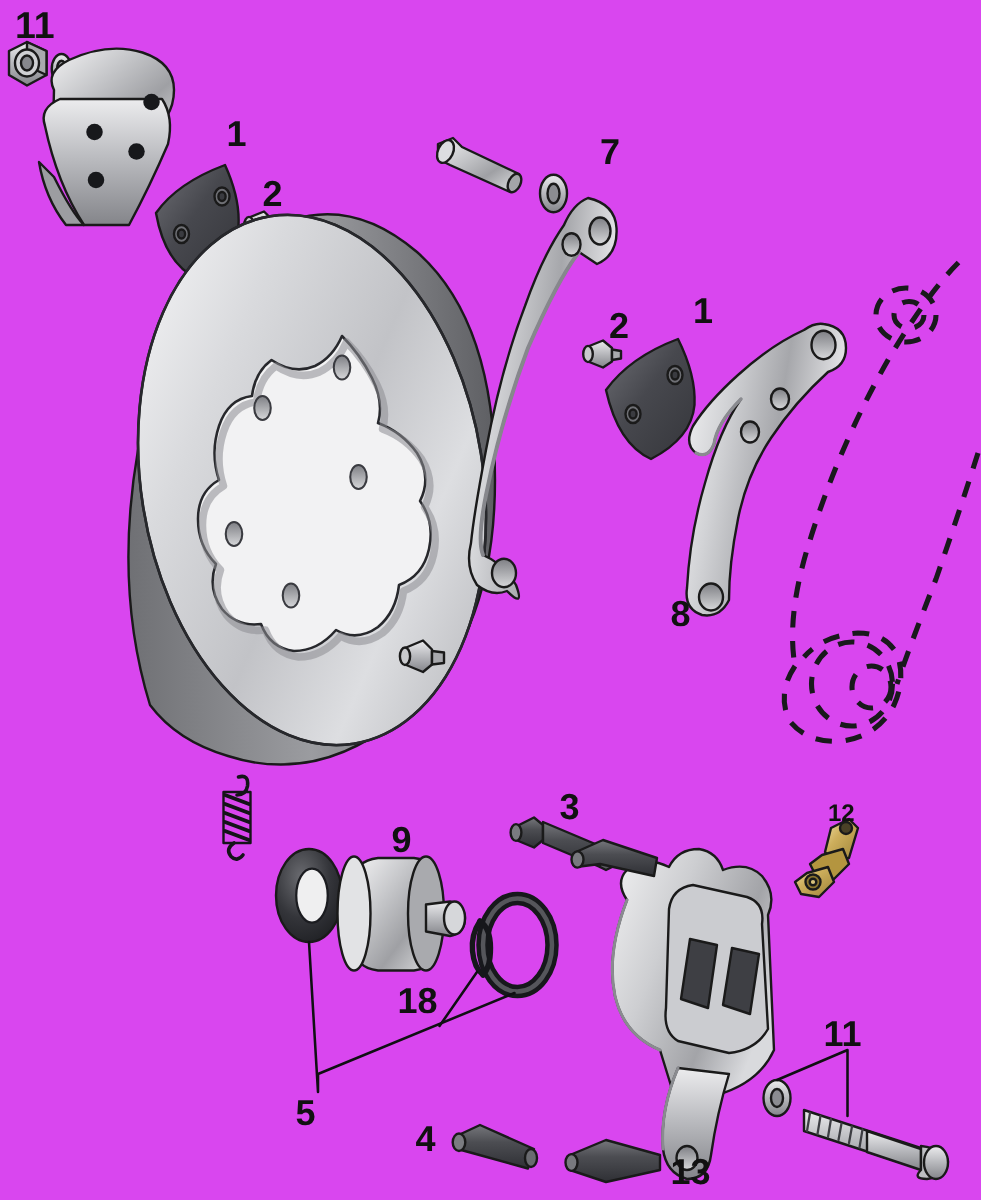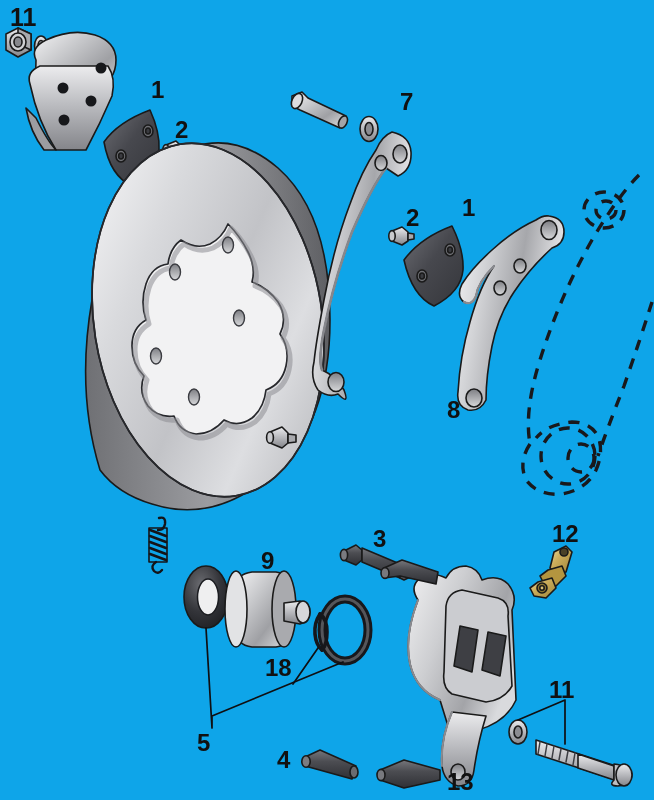--- a/index.html
+++ b/index.html
@@ -1,21 +1,21 @@
 <!DOCTYPE html>
 <html><head>
 <meta charset="utf-8">
 <style>
   html,body{margin:0;padding:0;background:#ffffff;}
   body{
     font-family:"Liberation Sans", sans-serif;
     width:654px;height:800px;overflow:hidden;
   }
   #diagram-root{
-    position:relative;width:654px;height:800px;background:#0ea5e9;
+    position:relative;width:654px;height:800px;background:#d946ef;
   }
   #diagram-svg{position:absolute;left:0;top:0;width:654px;height:800px;}
   .callout-layer{position:absolute;left:0;top:0;width:654px;height:800px;pointer-events:none;}
   .callout{
     position:absolute;
     font-family:"Liberation Sans", sans-serif;
     font-weight:bold;
     color:#111111;
     line-height:1;
     white-space:nowrap;
@@ -326,21 +326,21 @@
   </svg>
 
   <div class="callout-layer">
     <div class="callout" style="left:10px;top:5px;font-size:25px;">11</div>
     <div class="callout" style="left:151px;top:78px;font-size:24px;">1</div>
     <div class="callout" style="left:175px;top:118px;font-size:24px;">2</div>
     <div class="callout" style="left:400px;top:90px;font-size:24px;">7</div>
     <div class="callout" style="left:406px;top:206px;font-size:24px;">2</div>
     <div class="callout" style="left:462px;top:196px;font-size:24px;">1</div>
     <div class="callout" style="left:447px;top:398px;font-size:24px;">8</div>
-    <div class="callout" style="left:552px;top:522px;font-size:24px;">12</div>
+    <div class="callout" style="left:552px;top:535px;font-size:16px;">12</div>
     <div class="callout" style="left:373px;top:527px;font-size:24px;">3</div>
     <div class="callout" style="left:261px;top:549px;font-size:24px;">9</div>
     <div class="callout" style="left:265px;top:656px;font-size:24px;">18</div>
     <div class="callout" style="left:197px;top:731px;font-size:24px;">5</div>
     <div class="callout" style="left:549px;top:678px;font-size:24px;">11</div>
     <div class="callout" style="left:277px;top:748px;font-size:24px;">4</div>
     <div class="callout" style="left:447px;top:770px;font-size:24px;text-align:right;">13</div>
   </div>
 
 </div>

